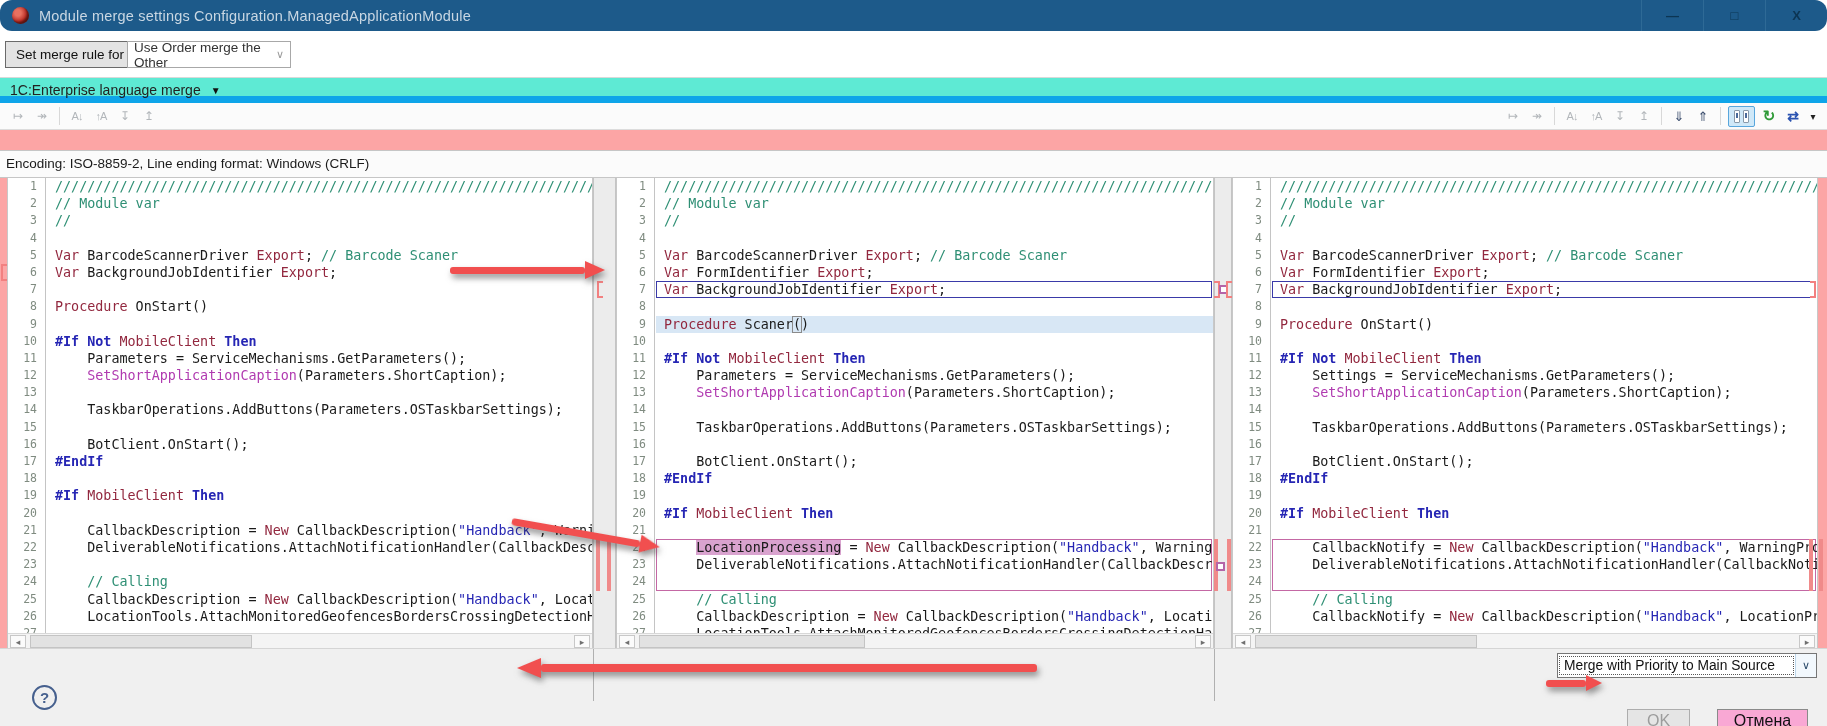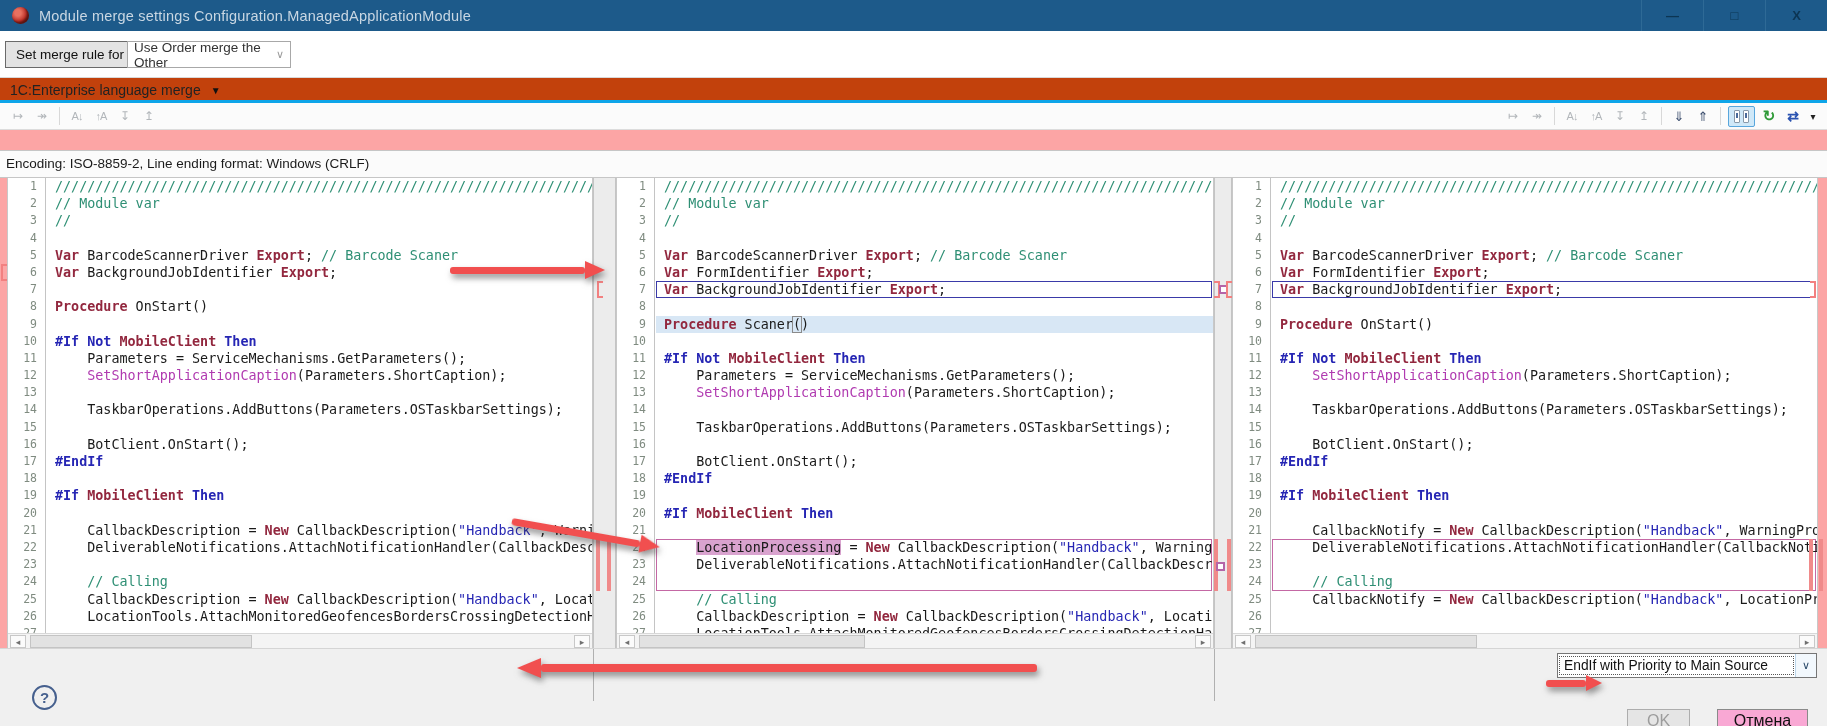--- a/index.html
+++ b/index.html
@@ -2,37 +2,37 @@
 <html><head>
 <meta charset="utf-8">
 <style>
   * { margin:0; padding:0; box-sizing:border-box; }
   html,body { background:#d0d0d0; }
   .win {
     position:relative; width:1827px; height:726px; background:#ffffff;
     font-family:"Liberation Sans", sans-serif; overflow:hidden;
   }
   
-  .titlebar { position:absolute; left:0; top:0; width:100%; height:31px; background:#1d5a8a; display:flex; align-items:center; }
+  .titlebar { position:absolute; left:0; top:0; width:100%; height:31px; background:#1d5a8a; display:flex; align-items:center;border-radius:12px; }
   .app-logo { width:17px; height:17px; border-radius:50%; margin-left:12px;
     background:radial-gradient(circle at 35% 35%, #e87060 20%, #b92c24 55%, #7c150f 100%);
     box-shadow: inset -2px -2px 2px rgba(0,0,0,.45); }
   .title-text { color:#c9d7e3; font-size:14.5px; margin-left:10px; letter-spacing:.2px; }
   .winbtns { position:absolute; right:0; top:0; height:31px; display:flex; }
   .winbtn { width:62px; height:31px; display:flex; align-items:center; justify-content:center;
     color:#0c3553; font-weight:bold; font-size:13px; border-left:1px solid #2e6a96; }
   
   .toolbar { position:absolute; left:0; top:31px; width:100%; height:47px; background:#fff; border-bottom:1px solid #d9d9d9; }
   .btn-setrule { position:absolute; left:5px; top:10px; height:27px; padding:0 10px; background:#e3e3e3;
     border:1px solid #6a6a6a; font-size:13.5px; color:#111; display:flex; align-items:center; font-family:inherit; }
   .combo-top { position:absolute; left:127px; top:10px; width:164px; height:27px; background:#fff;
     border:1px solid #a8a8a8; font-size:13.5px; color:#333; display:flex; align-items:center; padding:0 6px; }
   .combo-top .chev { margin-left:auto; color:#9a9a9a; font-size:11px; }
   
-  .tabrow { position:absolute; left:0; top:78px; width:100%; height:25px; background:#c2410c; border-bottom:3px solid #0ea5e9; }
+  .tabrow { position:absolute; left:0; top:78px; width:100%; height:25px; background:#5eead4; border-bottom:7px solid #0ea5e9; }
   .tabrow .tab { position:absolute; left:10px; top:4px; font-size:14px; color:#222; display:flex; align-items:center; gap:10px; }
   .tabrow .caret { font-size:10px; color:#111; }
   
   .iconrow { position:absolute; left:0; top:103px; width:100%; height:27px; background:#fbfbfb; border-bottom:1px solid #dcdcdc; display:flex; align-items:center; }
   .igroup { display:flex; align-items:center; padding-left:6px; }
   .igroup.right { position:absolute; right:6px; }
   .ico { width:22px; height:21px; display:flex; align-items:center; justify-content:center; font-size:12px;
     color:#b2b6ba; margin:0 1px; border-radius:2px; white-space:nowrap; }
   .ico.small { font-size:11px; letter-spacing:-1px; }
   .ico.dark { color:#3c4e6e; font-size:13px; }
@@ -53,21 +53,21 @@
   .viewport { position:absolute; left:0; right:0; top:0; bottom:15px; overflow:hidden; }
   .gutter { position:absolute; left:0; top:0; width:38px; height:100%; background:#fff; border-right:1px solid #c4c4c4; z-index:1; }
   .lnum { height:17.2px; font-family:"DejaVu Sans Mono", monospace; font-size:11.5px; color:#7f8b80;
     text-align:right; padding-right:8px; line-height:17.2px; }
   .codecol { position:absolute; left:39px; right:0; top:0; height:100%; z-index:1; overflow:hidden; }
   .crow { height:17.2px; line-height:17.2px; white-space:pre; font-family:"DejaVu Sans Mono", monospace; font-size:13.4px; padding-left:8px; }
   .ovl { position:absolute; left:39px; right:0; top:0; bottom:0; z-index:0; }
   .cur-line { position:absolute; left:0; right:0; background:#d8e7f5; }
   .blue-box { position:absolute; left:0; right:1px; border:1px solid #3a3aa8; }
   .pink-box { position:absolute; left:0; right:1px; border:1px solid #c468a4; }
-  .tok-p { color:#1a1a1a; } .tok-k { color:#92273e; font-weight:bold; }
+  .tok-p { color:#1a1a1a; } .tok-k { color:#92273e; font-weight:normal; }
   .tok-d { color:#2626b4; font-weight:bold; } .tok-s { color:#2626b4; }
   .tok-c { color:#2e8f74; } .tok-m { color:#b03ab0; }
   .tok-h { color:#1a1a1a; background:#d9a3cf; }
   .tok-u { color:#1a1a1a; outline:1px solid #8a8a8a; }
   .hscroll { position:absolute; left:0; right:0; bottom:0; height:15px; background:#f4f4f4; border-top:1px solid #d8d8d8; }
   .sc-arrow { position:absolute; top:1px; width:16px; height:13px; border:1px solid #c8c8c8; background:#fbfbfb;
     color:#707070; font-size:9px; display:flex; align-items:center; justify-content:center; }
   .sc-arrow.l { left:2px; } .sc-arrow.r { right:2px; }
   .sc-thumb { position:absolute; top:1px; left:22px; width:38%; height:13px; background:#e2e2e2; border:1px solid #c4c4c4; }
   .divband { position:absolute; top:48px; bottom:0; background:#ececec; border-left:1px solid #c4c4c4; border-right:1px solid #c4c4c4; }
@@ -350,20 +350,21 @@
             <div class="crow"><span class="tok-c">// Module var</span></div>
             <div class="crow"><span class="tok-c">//</span></div>
             <div class="crow"></div>
             <div class="crow"><span class="tok-k">Var</span><span class="tok-p"> BarcodeScannerDriver </span><span class="tok-k">Export</span><span class="tok-p">; </span><span class="tok-c">// Barcode Scaner</span></div>
             <div class="crow"><span class="tok-k">Var</span><span class="tok-p"> FormIdentifier </span><span class="tok-k">Export</span><span class="tok-p">;</span></div>
             <div class="crow"><span class="tok-k">Var</span><span class="tok-p"> BackgroundJobIdentifier </span><span class="tok-k">Export</span><span class="tok-p">;</span></div>
             <div class="crow"></div>
             <div class="crow"><span class="tok-k">Procedure</span><span class="tok-p"> OnStart()</span></div>
             <div class="crow"></div>
             <div class="crow"><span class="tok-d">#If</span><span class="tok-p"> </span><span class="tok-d">Not</span><span class="tok-p"> </span><span class="tok-k">MobileClient</span><span class="tok-p"> </span><span class="tok-d">Then</span></div>
+            <div class="crow"><span class="tok-p">    Settings = ServiceMechanisms.GetParameters();</span></div>
             <div class="crow"><span class="tok-p">    </span><span class="tok-m">SetShortApplicationCaption</span><span class="tok-p">(Parameters.ShortCaption);</span></div>
             <div class="crow"></div>
             <div class="crow"><span class="tok-p">    TaskbarOperations.AddButtons(Parameters.OSTaskbarSettings);</span></div>
             <div class="crow"></div>
             <div class="crow"><span class="tok-p">    BotClient.OnStart();</span></div>
             <div class="crow"><span class="tok-d">#EndIf</span></div>
             <div class="crow"></div>
             <div class="crow"><span class="tok-d">#If</span><span class="tok-p"> </span><span class="tok-k">MobileClient</span><span class="tok-p"> </span><span class="tok-d">Then</span></div>
             <div class="crow"></div>
             <div class="crow"><span class="tok-p">    CallbackNotify = </span><span class="tok-k">New</span><span class="tok-p"> CallbackDescription(</span><span class="tok-s">"Handback"</span><span class="tok-p">, WarningProcessing);</span></div>
@@ -411,20 +412,20 @@
   <div class="arrow" style="left:1546px; top:675px;">
     <div class="shaft" style="width:40px;"></div>
       <div class="ahead-r" style="border-left-width:16px; border-top-width:8px; border-bottom-width:8px;"></div>
   </div>
 
   <div class="bottombar">
     <div class="vext" style="left:593px;"></div>
     <div class="vext" style="left:1214px;"></div>
     <div class="help">?</div>
     <div class="combo-bottom">
-      <span class="val">EndIf with Priority to Main Source</span>
+      <span class="val">Merge with Priority to Main Source</span>
       <span class="chev2">∨</span>
     </div>
     <div class="pushbtn ok">OK</div>
     <div class="pushbtn cancel">Отмена</div>
   </div>
 
 </div>
 
 </body></html>

